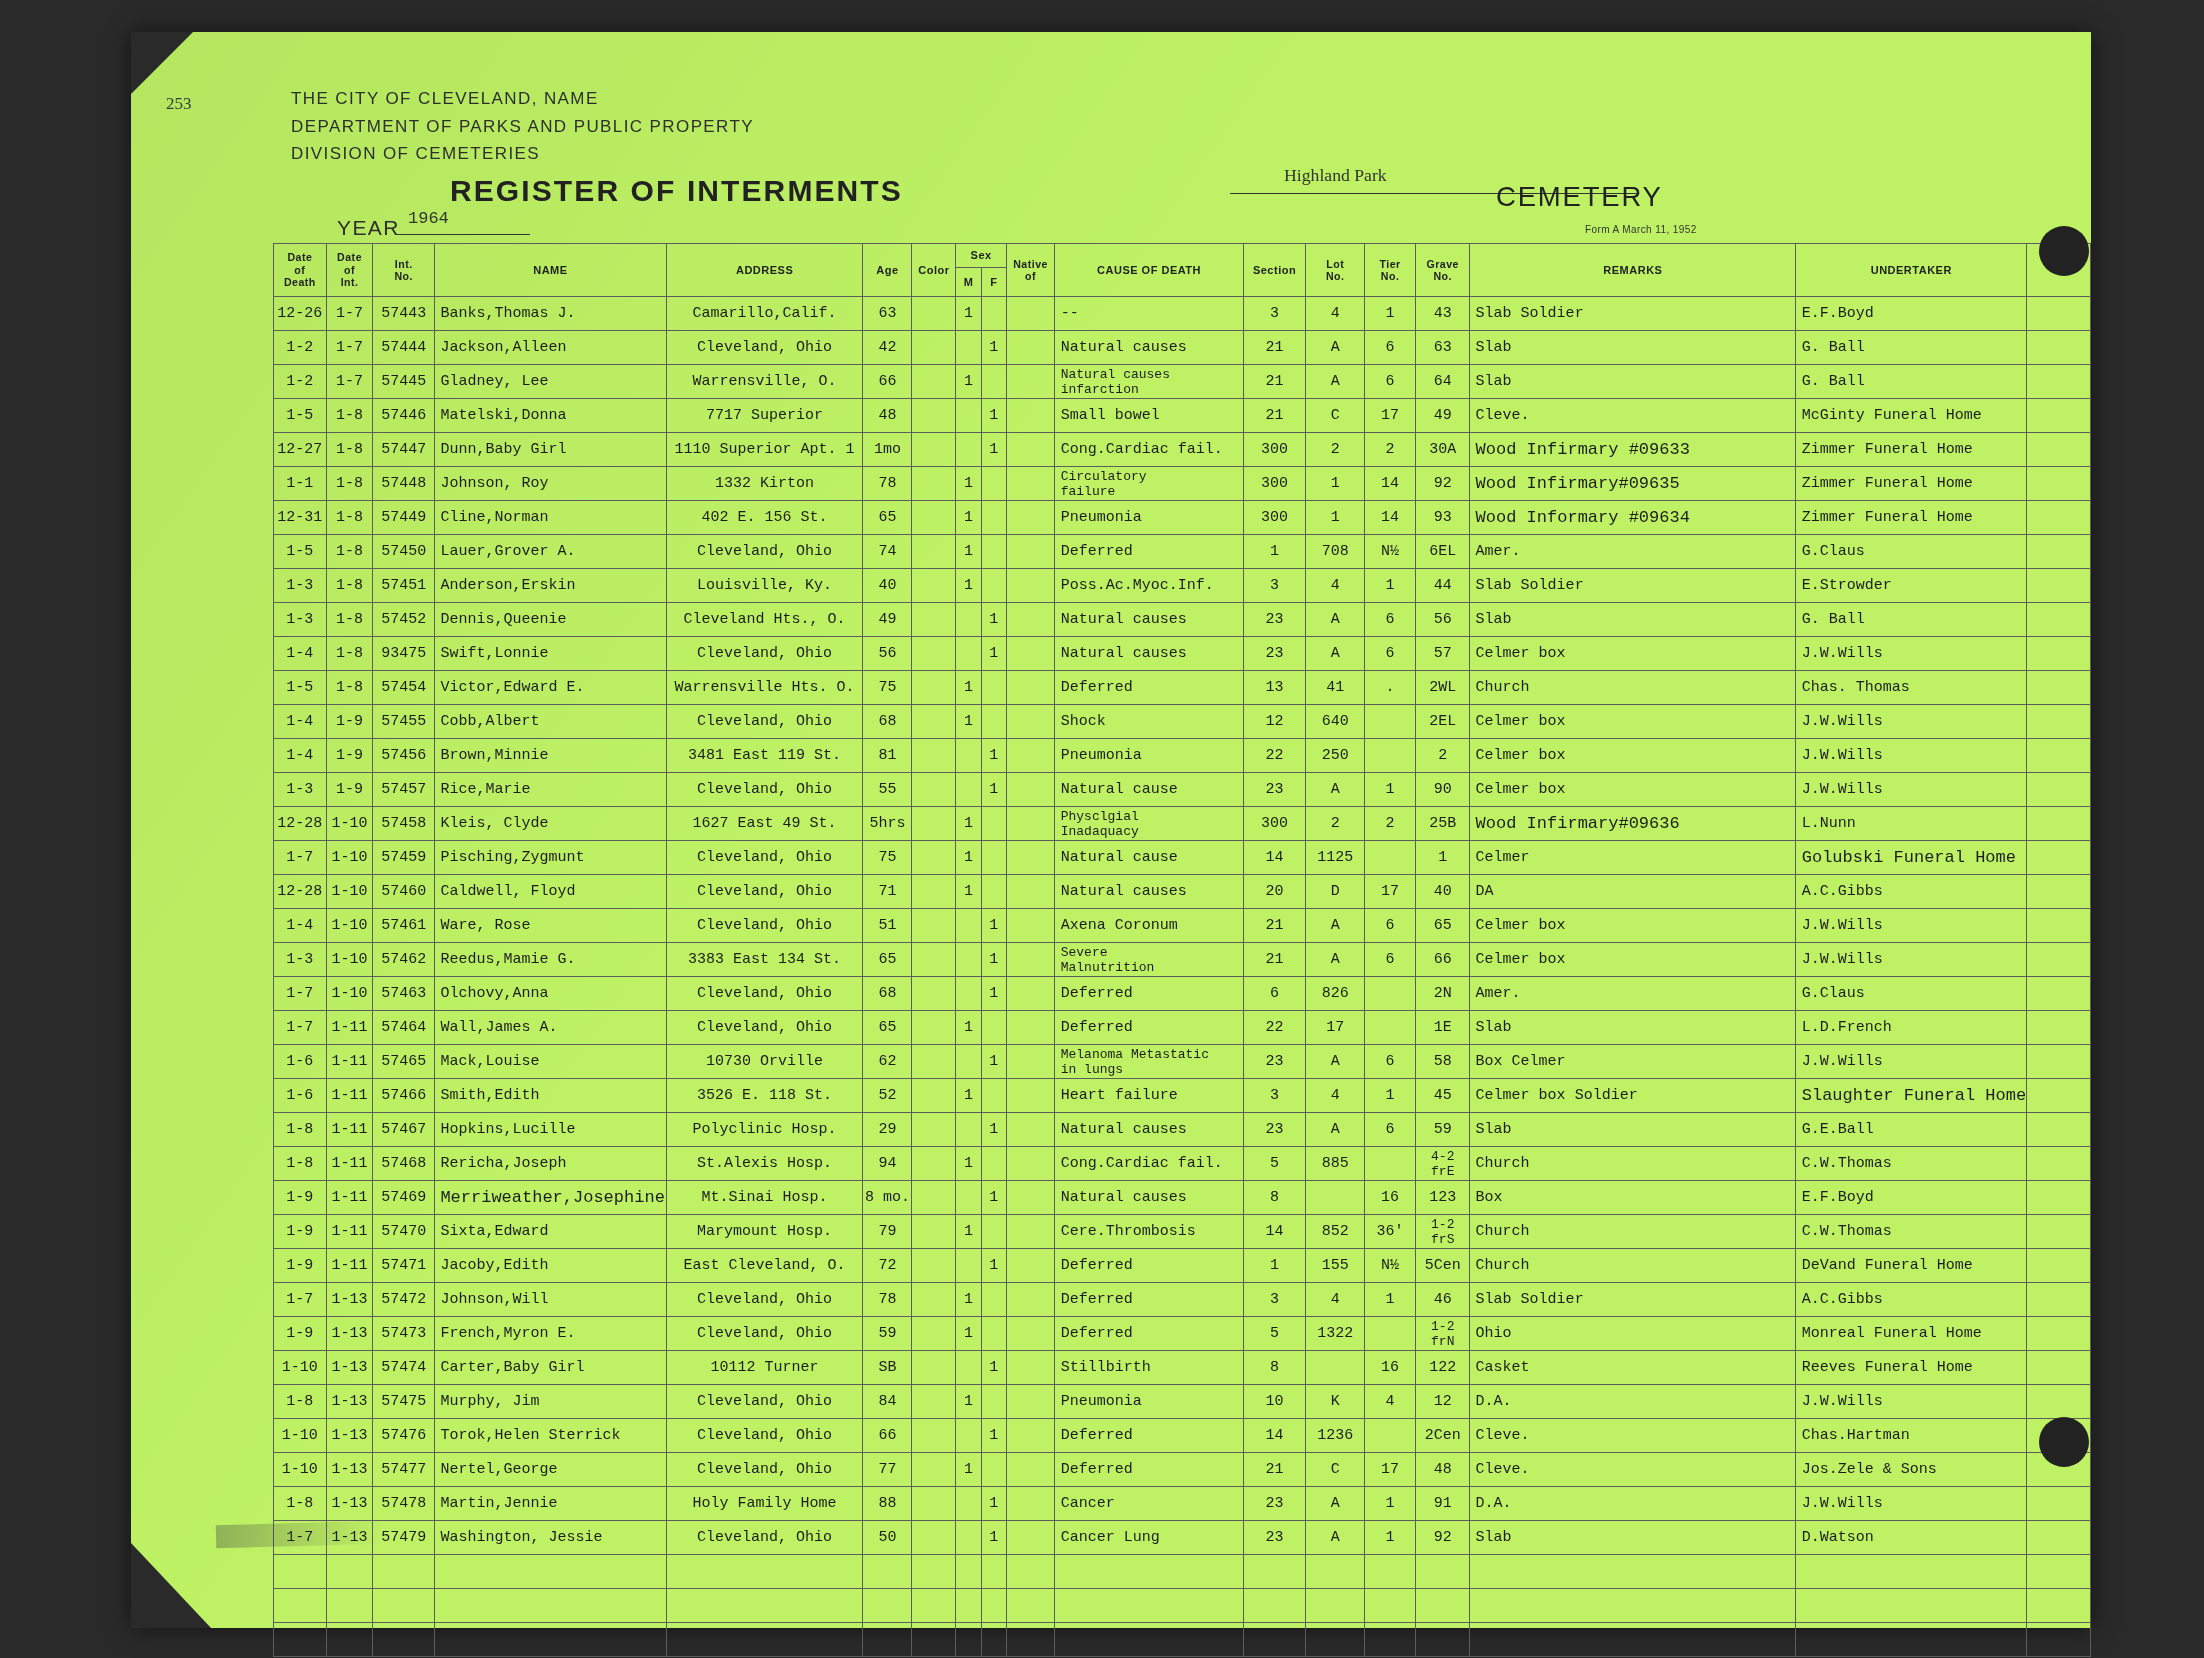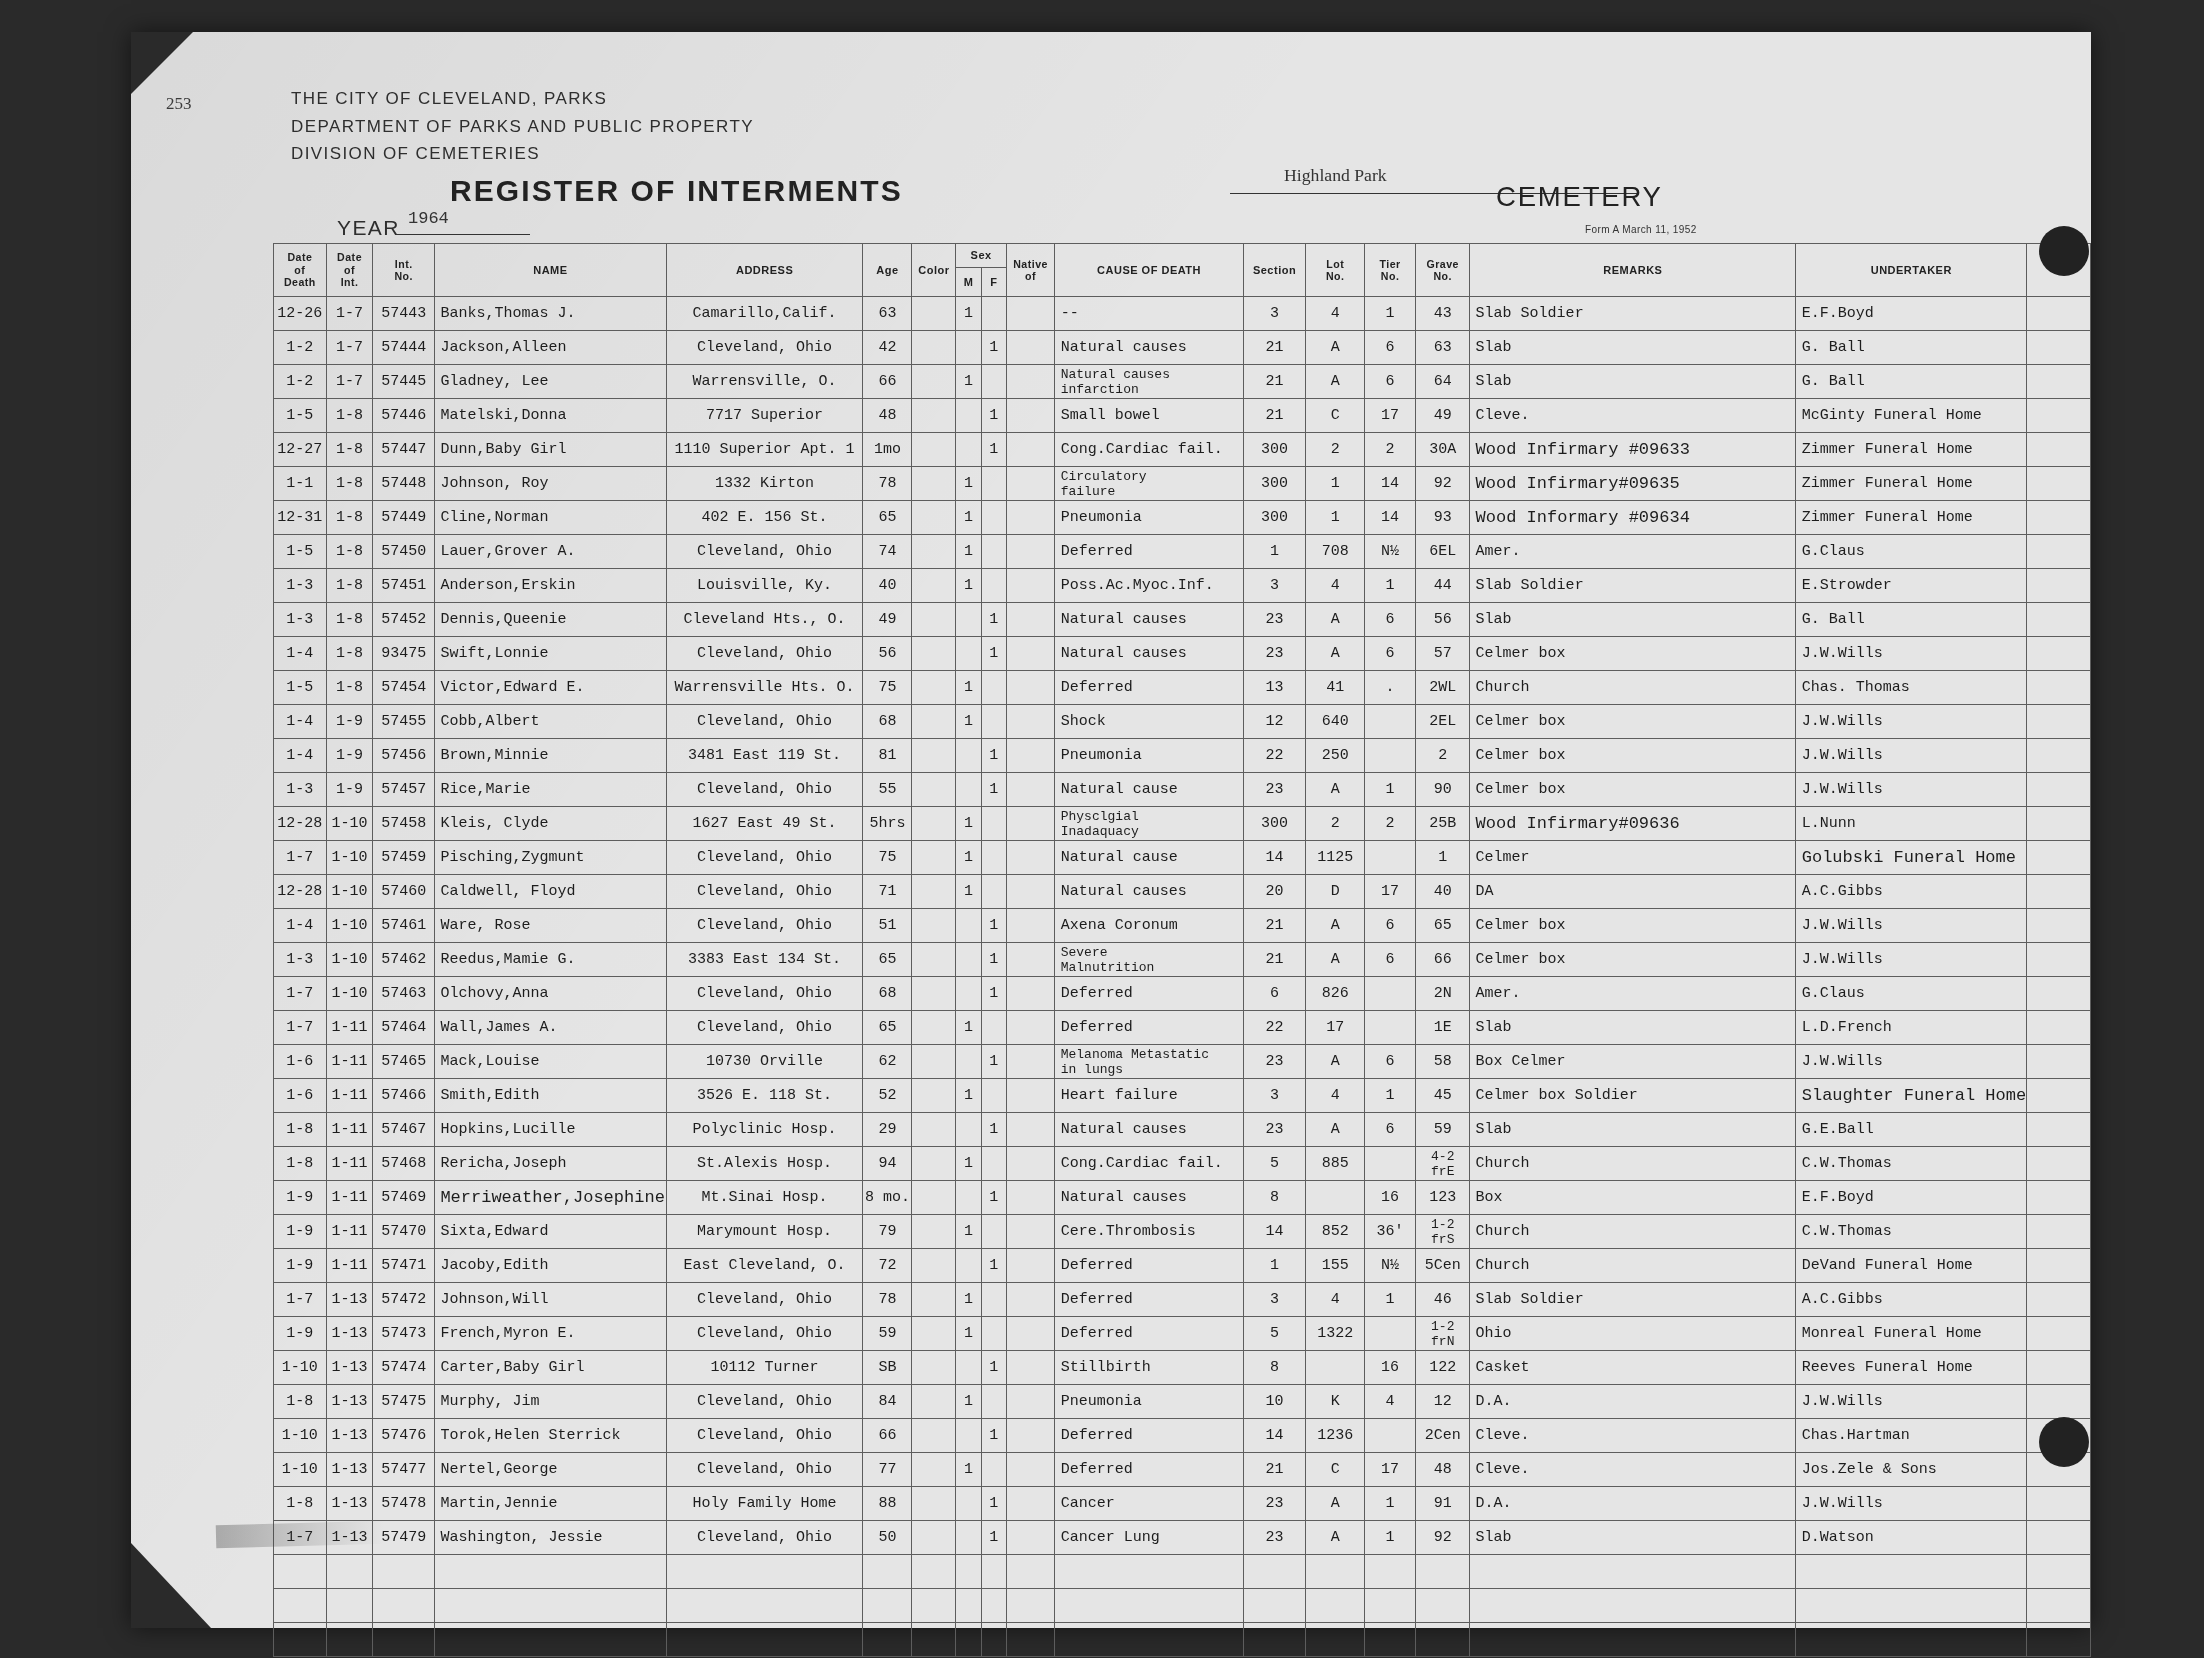--- a/index.html
+++ b/index.html
@@ -1,18 +1,18 @@
 <!DOCTYPE html>
 <html style="font-size:14px"><head>
 <meta charset="utf-8">
 <style>
   html,body{margin:0;padding:0;background:#1d1d1d;}
   body{width:2204px;height:1658px;overflow:hidden;font-family:"Liberation Sans",sans-serif;}
   .scan{position:absolute;left:0;top:0;width:2204px;height:1658px;background:#2a2a2a;}
-  .page{position:absolute;left:131px;top:32px;width:1960px;height:1596px;background:#e5e5e5;
+  .page{position:absolute;left:131px;top:32px;width:1960px;height:1596px;background:#bef264;
         box-shadow:0 0 23px rgba(0,0,0,.55);}
   .page:before{content:"";position:absolute;left:0;top:0;width:100%;height:100%;
         background:linear-gradient(125deg,rgba(0,0,0,.05),rgba(0,0,0,0) 40%);pointer-events:none;}
   
   .cut-tl{position:absolute;left:131px;top:32px;width:62px;height:62px;background:#2a2a2a;
         clip-path:polygon(0 0,100% 0,0 100%);}
   .cut-bl{position:absolute;left:131px;top:1543px;width:80px;height:85px;background:#2a2a2a;
         clip-path:polygon(0 100%,0 0,100% 100%);}
   .punch{position:absolute;width:50px;height:50px;border-radius:50%;background:#222;}
   .punch.p1{left:2039px;top:226px;}
@@ -49,21 +49,21 @@
 </head>
 <body>
 
 <div class="scan">
   <div class="page">
     <div class="inner">
 
       <div class="pgnum">253</div>
 
       <div class="hdr">
-        <div>THE CITY OF CLEVELAND, PARKS</div>
+        <div>THE CITY OF CLEVELAND, NAME</div>
         <div>DEPARTMENT OF PARKS AND PUBLIC PROPERTY</div>
         <div>DIVISION OF CEMETERIES</div>
       </div>
 
       <div class="title">REGISTER OF INTERMENTS</div>
       <div class="cemname">Highland Park</div>
       <div class="cemline"></div>
       <div class="cemword">CEMETERY</div>
 
       <div class="yearlbl">YEAR</div>

